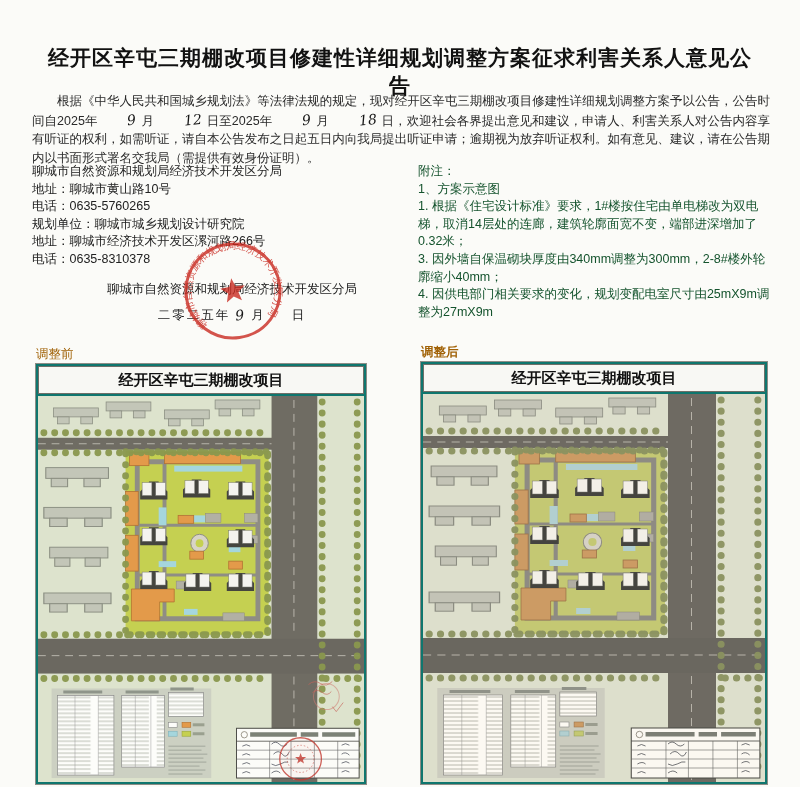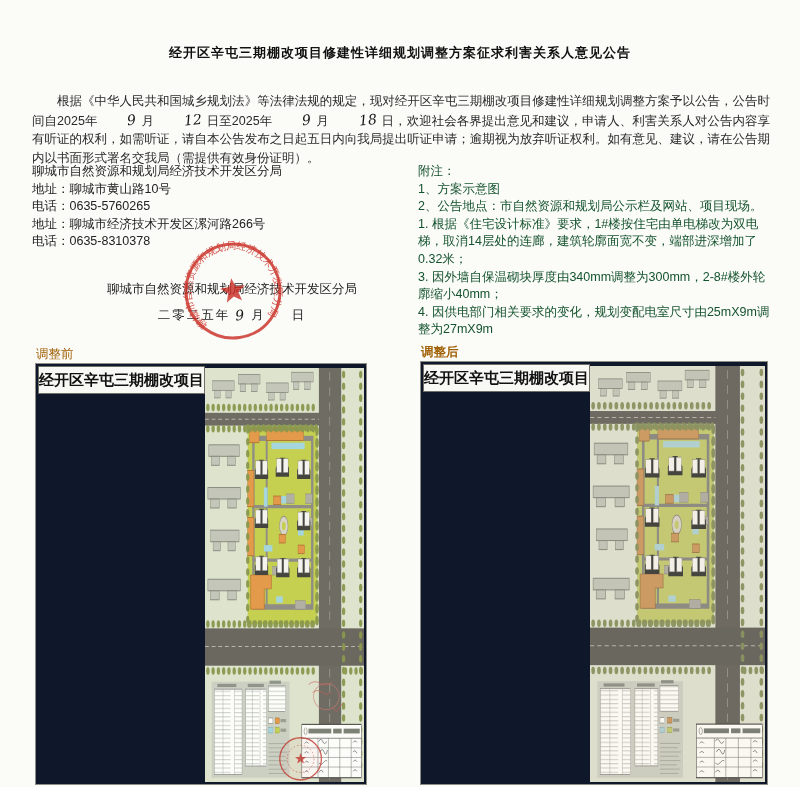--- a/index.html
+++ b/index.html
@@ -1,68 +1,68 @@
 <!DOCTYPE html>
 <html><head>
 <meta charset="utf-8">
 <style>
   html,body{margin:0;padding:0;background:#e8e8e6;}
   #page{position:relative;width:800px;height:787px;margin:0 auto;background:#fbfbf8;
         font-family:"Liberation Sans",sans-serif;color:#222;overflow:hidden;}
   
   .doc-title{position:absolute;top:44px;left:40px;width:720px;text-align:center;
-             font-size:13px;font-weight:bold;letter-spacing:1px;color:#111;}
+             font-size:21px;font-weight:bold;letter-spacing:1px;color:#111;}
   .para{position:absolute;top:92px;left:32px;width:738px;font-size:12.5px;line-height:18.5px;
         text-align:justify;text-indent:2em;color:#2a2a2a;}
   .hw{font-family:"DejaVu Serif",serif;font-style:italic;font-size:14px;display:inline-block;
       transform:rotate(-6deg) translateY(1px);margin:0 5px;color:#151515;}
   .col-left{position:absolute;top:163px;left:32px;width:370px;font-size:12.5px;line-height:17.5px;color:#222;}
   .col-right{position:absolute;top:163px;left:418px;width:352px;font-size:12.5px;line-height:17.6px;color:#14532d;}
   .col-left div,.col-right div{margin:0;}
   .sig-block{position:absolute;top:281px;left:62px;width:340px;text-align:center;font-size:12.5px;color:#222;}
   .sig-date{margin-top:8px;letter-spacing:2px;}
   .sig-gap{display:inline-block;width:26px;}
   .stamp-svg{position:absolute;top:231px;left:173px;width:120px;height:120px;opacity:.88;
              transform:rotate(-8deg);pointer-events:none;}
   
   .plan-label{position:absolute;font-size:12.5px;color:#a16207;text-align:center;}
   #label-before{top:346px;left:36px;} #label-after{top:344px;left:421px;font-weight:bold;}
   .plan-panel{position:absolute;}
   #panel-before{top:363px;left:35px;width:332px;height:422px;}
   #panel-after{top:361px;left:420px;width:348px;height:424px;}
-  .plan-frame{box-sizing:border-box;width:100%;height:100%;border:1px solid #8d8d86;background:#0f172a;
-              padding:2px;display:flex;}
+  .plan-frame{box-sizing:border-box;width:100%;height:100%;border:1px solid #8d8d86;background:#0f766e;
+              padding:2px;display:flex;flex-direction:column;}
   .plan-title{box-sizing:border-box;border:1px solid #6f6f68;height:28px;line-height:26px;text-align:center;
               font-size:15px;font-weight:bold;color:#111;background:#f8f8f4;}
   .plan-map{flex:1;width:100%;margin-top:2px;display:block;}
   .after-tone{filter:saturate(.72) brightness(.97) sepia(.08);}
   .overlay{position:absolute;left:0;top:32px;width:100%;height:calc(100% - 32px);pointer-events:none;}
   .hidden-defs{position:absolute;width:0;height:0;overflow:hidden;}
 </style>
 </head>
 <body>
 
 <div id="page">
 
   <div class="doc-title">经开区辛屯三期棚改项目修建性详细规划调整方案征求利害关系人意见公告</div>
 
   <div class="para"><span>根据《中华人民共和国城乡规划法》等法律法规的规定，现对经开区辛屯三期棚改项目修建性详细规划调整方案予以公告，公告时间自2025年</span><span class="hw">9</span><span>月</span><span class="hw">12</span><span>日至2025年</span><span class="hw">9</span><span>月</span><span class="hw">18</span><span>日，欢迎社会各界提出意见和建议，申请人、利害关系人对公告内容享有听证的权利，如需听证，请自本公告发布之日起五日内向我局提出听证申请；逾期视为放弃听证权利。如有意见、建议，请在公告期内以书面形式署名交我局（需提供有效身份证明）。</span></div>
 
   <div class="col-left">
     <div>聊城市自然资源和规划局经济技术开发区分局</div>
     <div>地址：聊城市黄山路10号</div>
     <div>电话：0635-5760265</div>
+    <div>规划单位：聊城市城乡规划设计研究院</div>
     <div>地址：聊城市经济技术开发区漯河路266号</div>
     <div>电话：0635-8310378</div>
   </div>
 
   <div class="col-right">
     <div>附注：</div>
     <div>1、方案示意图</div>
-    <div>2、公告地点：市自然资源和规划局公示栏及网站、项目现场。</div>
     <div>1. 根据《住宅设计标准》要求，1#楼按住宅由单电梯改为双电梯，取消14层处的连廊，建筑轮廓面宽不变，端部进深增加了0.32米；</div>
     <div>3. 因外墙自保温砌块厚度由340mm调整为300mm，2-8#楼外轮廓缩小40mm；</div>
     <div>4. 因供电部门相关要求的变化，规划变配电室尺寸由25mX9m调整为27mX9m</div>
   </div>
 
   <div class="sig-block">
     <div>聊城市自然资源和规划局经济技术开发区分局</div>
     <div class="sig-date"><span>二零二五年</span><span class="hw">9</span><span>月</span><span class="sig-gap"></span><span>日</span></div>
   </div>
 

